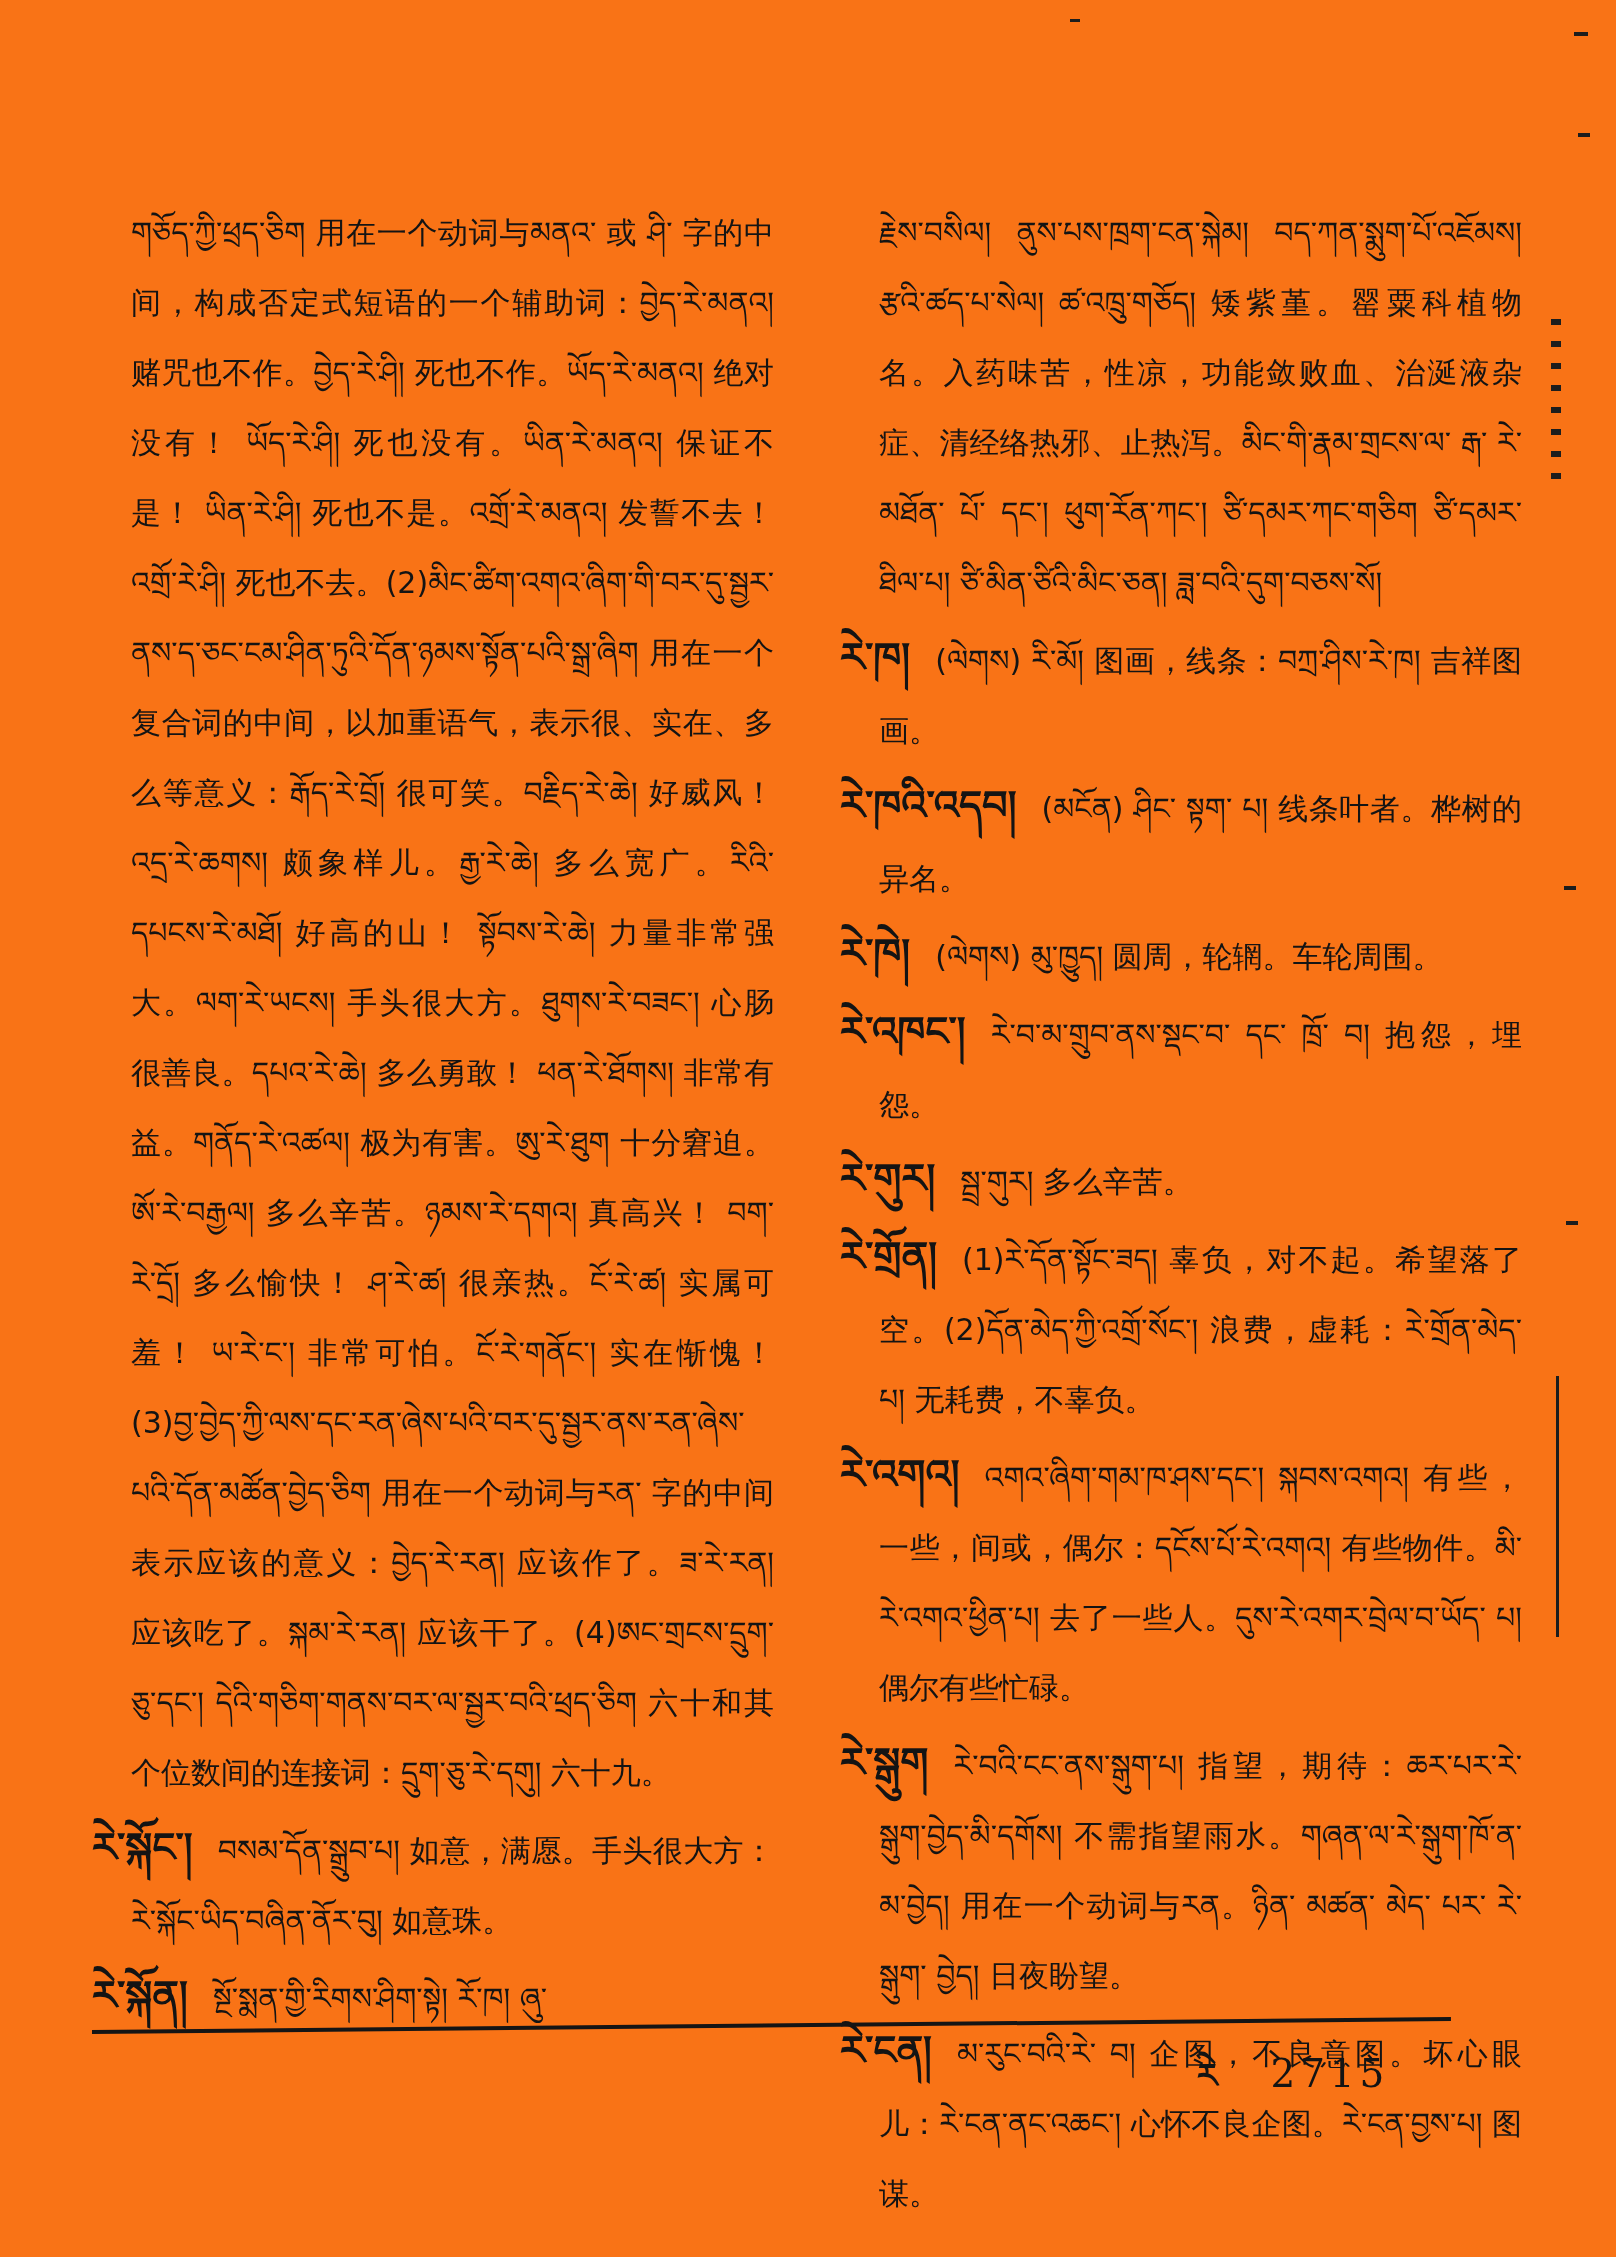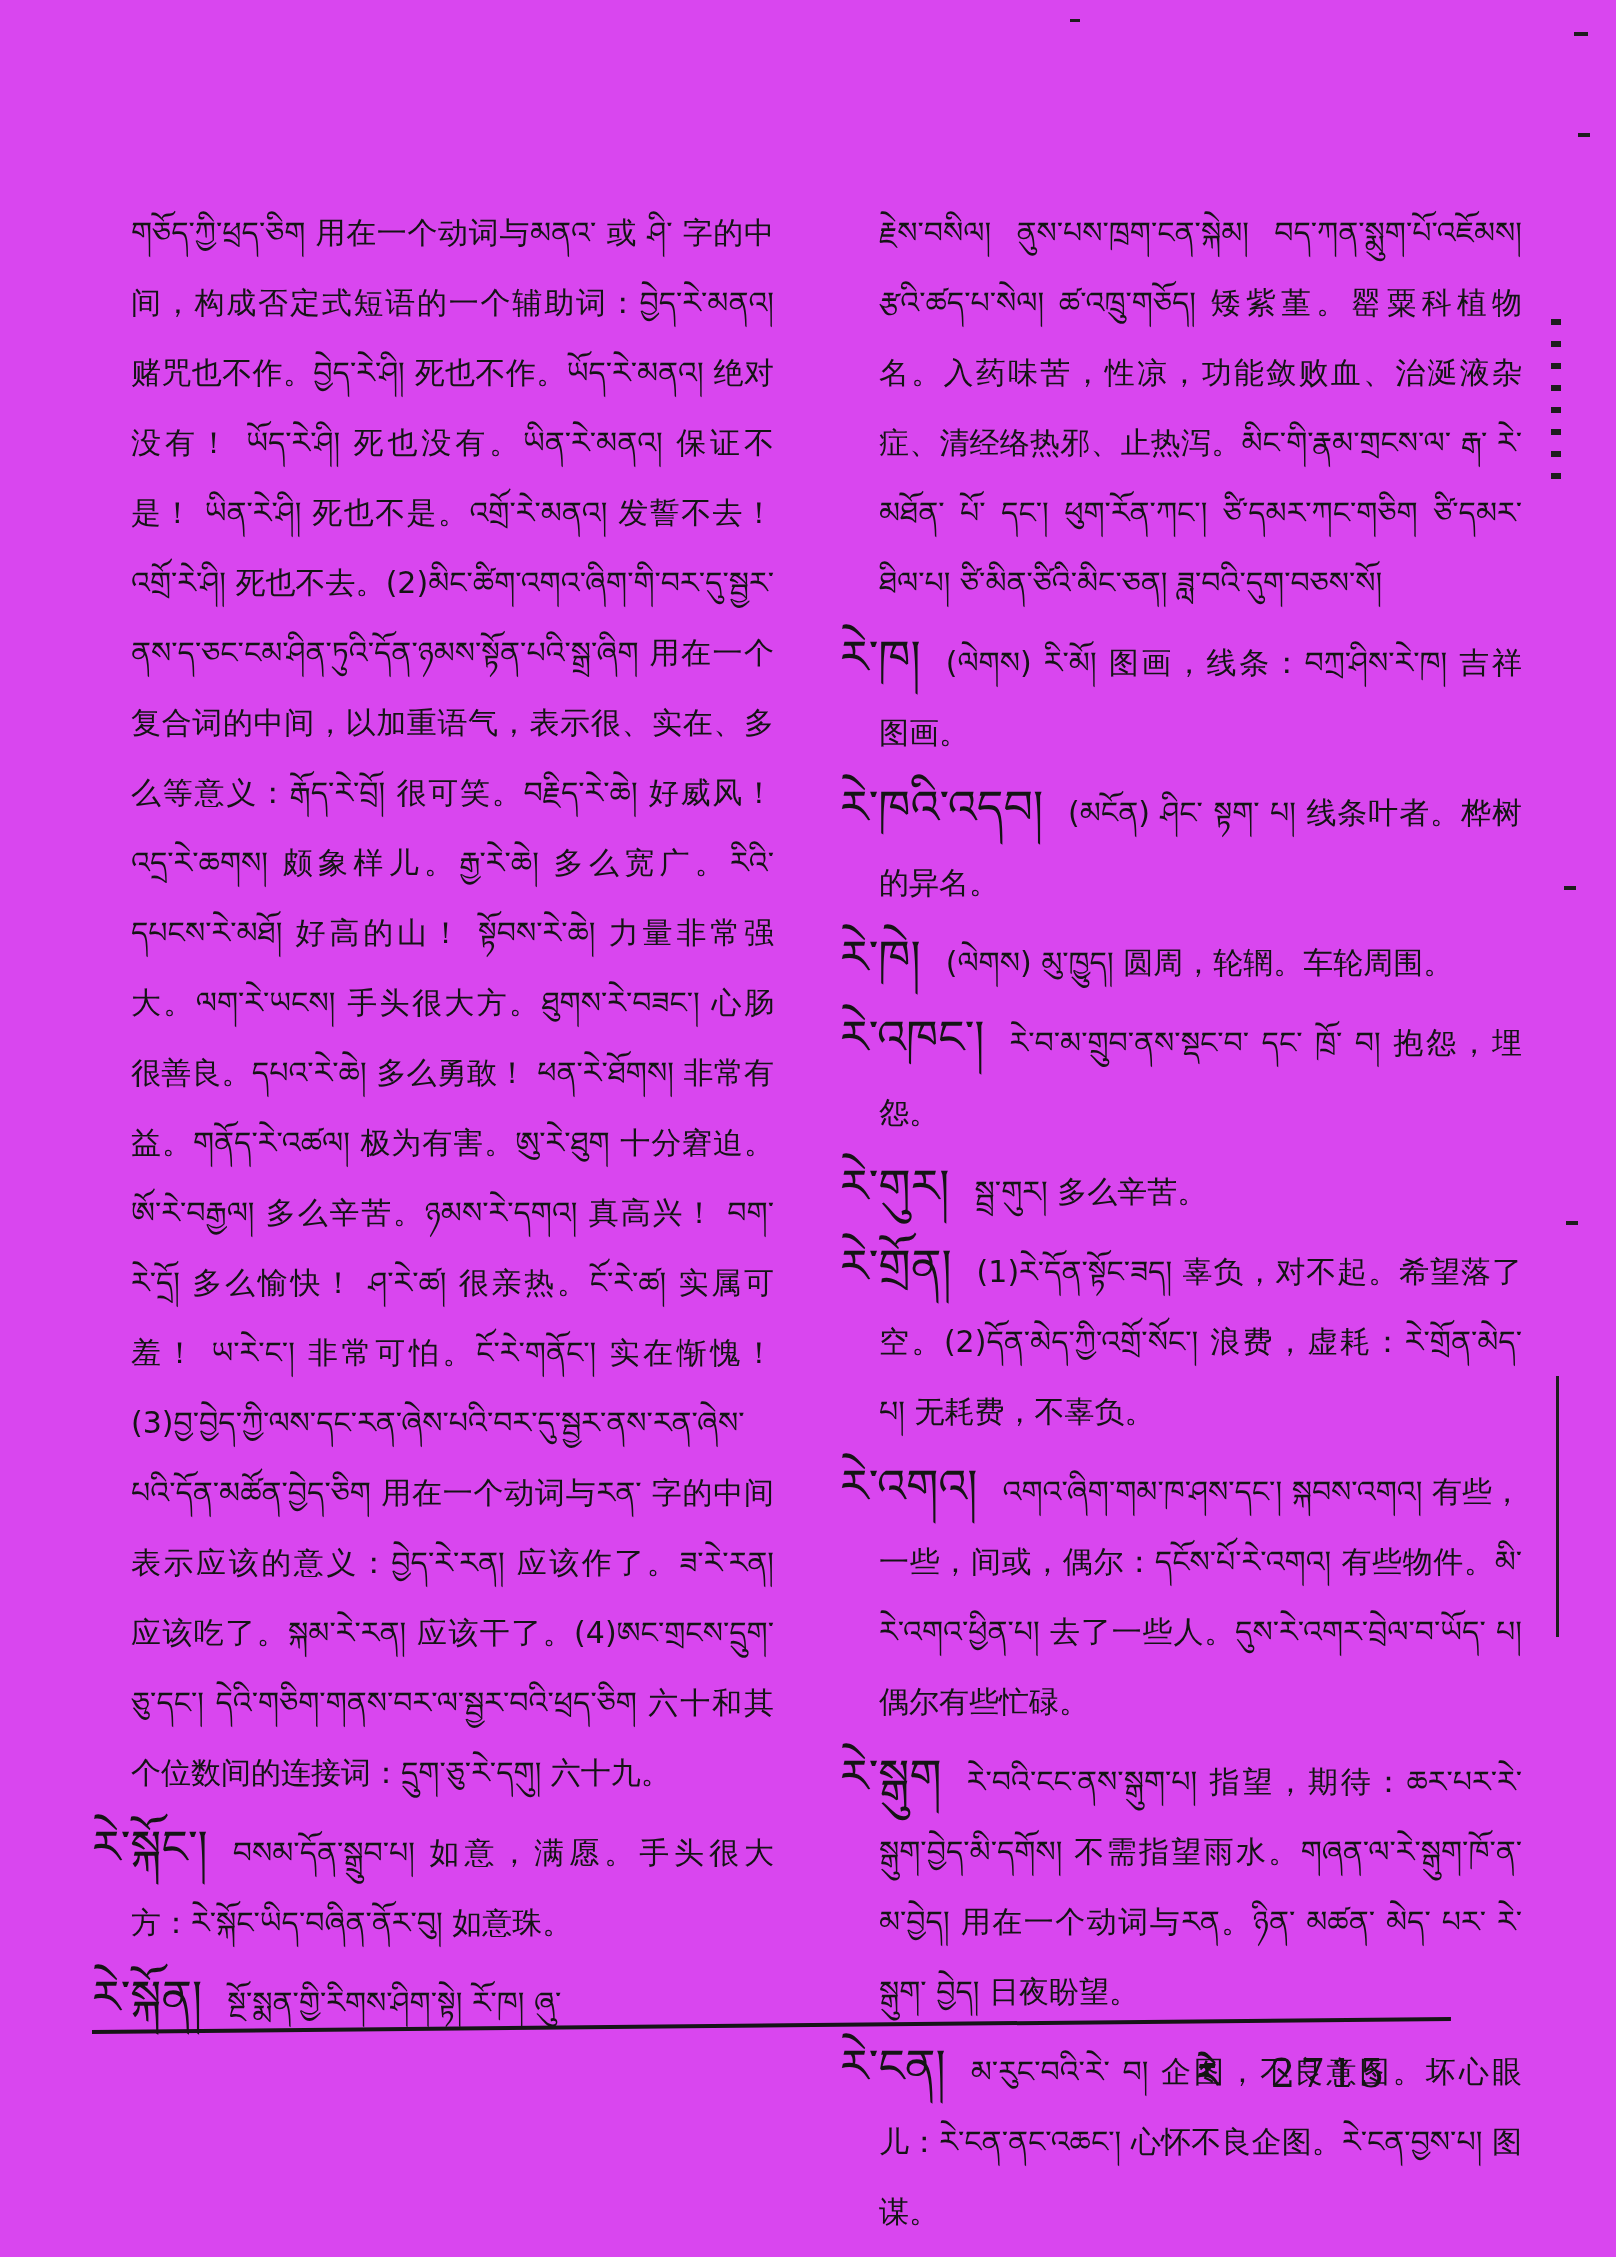--- a/index.html
+++ b/index.html
@@ -1,39 +1,39 @@
 <!DOCTYPE html>
 <html><head>
 <meta charset="utf-8">
 <style>
   html,body{margin:0;padding:0;background:#d8d8d8;}
   .page{
     position:relative;
     width:1616px;height:2257px;
-    background:#d946ef;
+    background:#f97316;
     color:#141414;
     font-family:"DejaVu Sans",sans-serif;
     overflow:hidden;
   }
   .column{position:absolute;top:198px;width:682px;}
   .column.left{left:92px;}
   .column.right{left:816px;margin-left:24px;}
   .entry{
     margin:0 0 3.9px 0;
     font-size:30px;
     line-height:70px;
     text-align:justify;
     padding-left:39px;
     text-indent:-39px;
     word-break:break-word;
   }
   .entry.continuation{text-indent:0;}
   .headword{
-    font-weight:400;
-    font-size:46px;
+    font-weight:700;
+    font-size:40px;
     margin-right:25px;
     white-space:nowrap;
   }
   .body-text{}
   .footer-rule{
     position:absolute;
     left:92px;top:2030px;
     width:1359px;height:3.9px;
     background:#151515;
     transform:rotate(-0.55deg);

